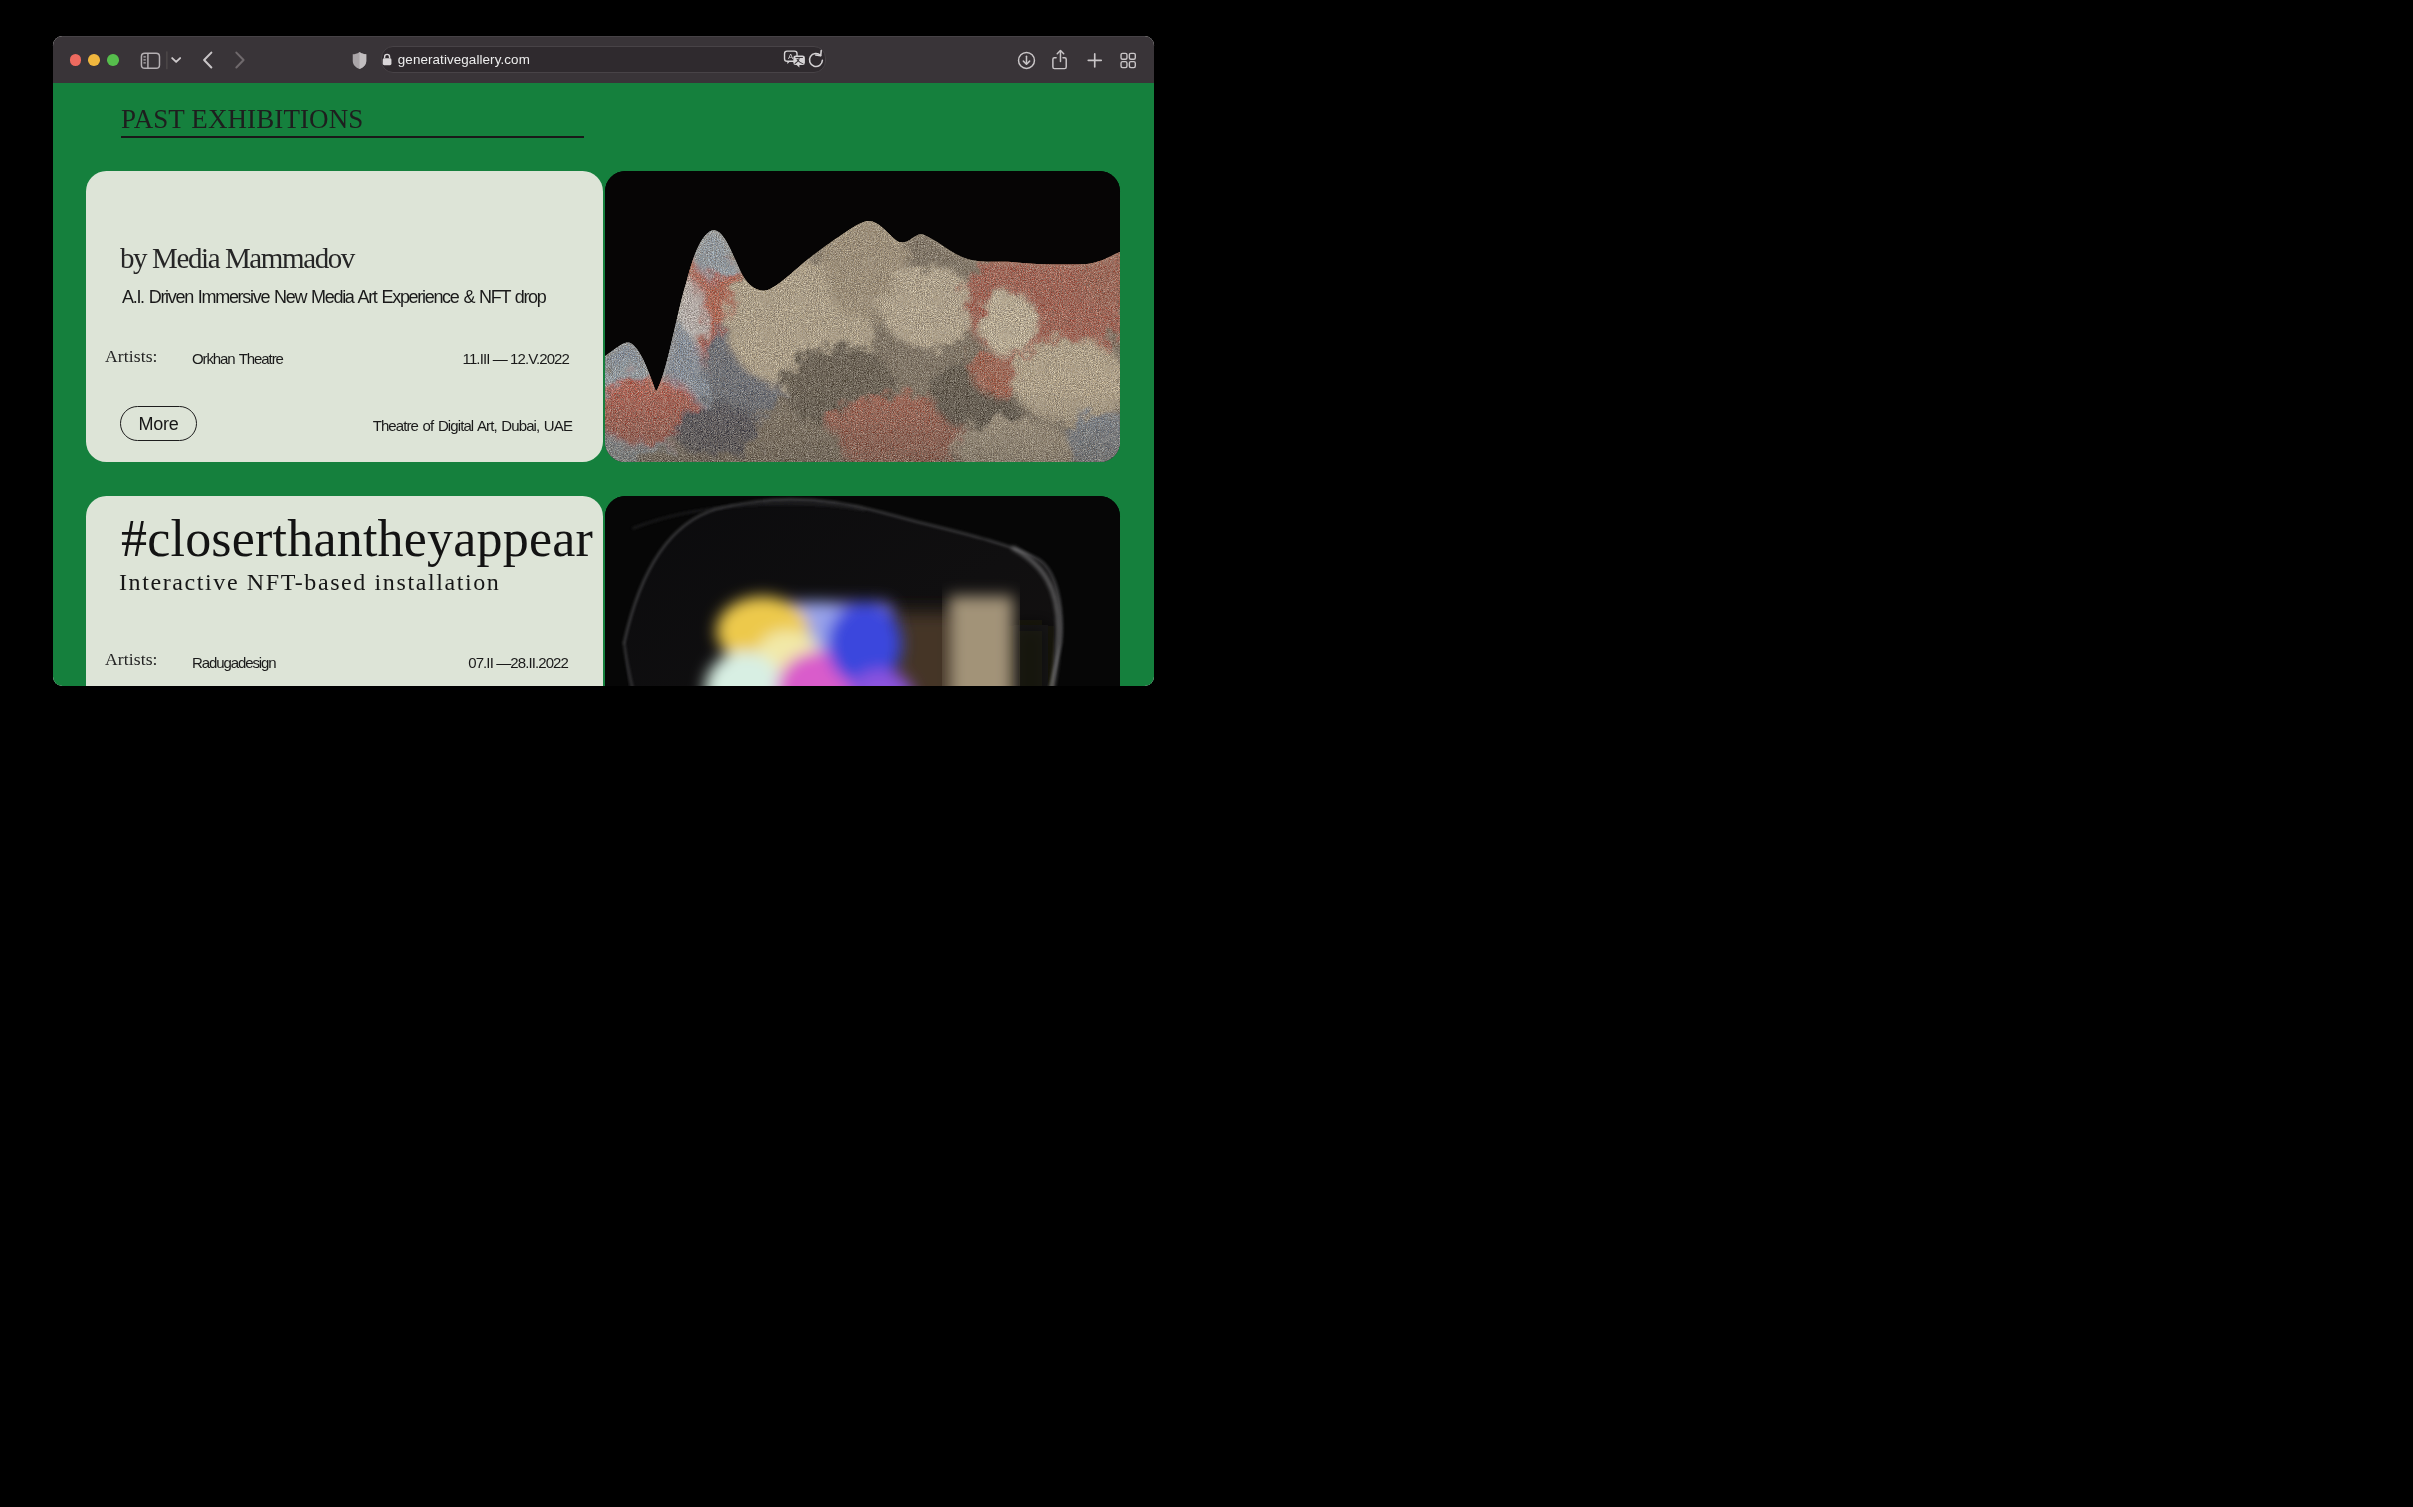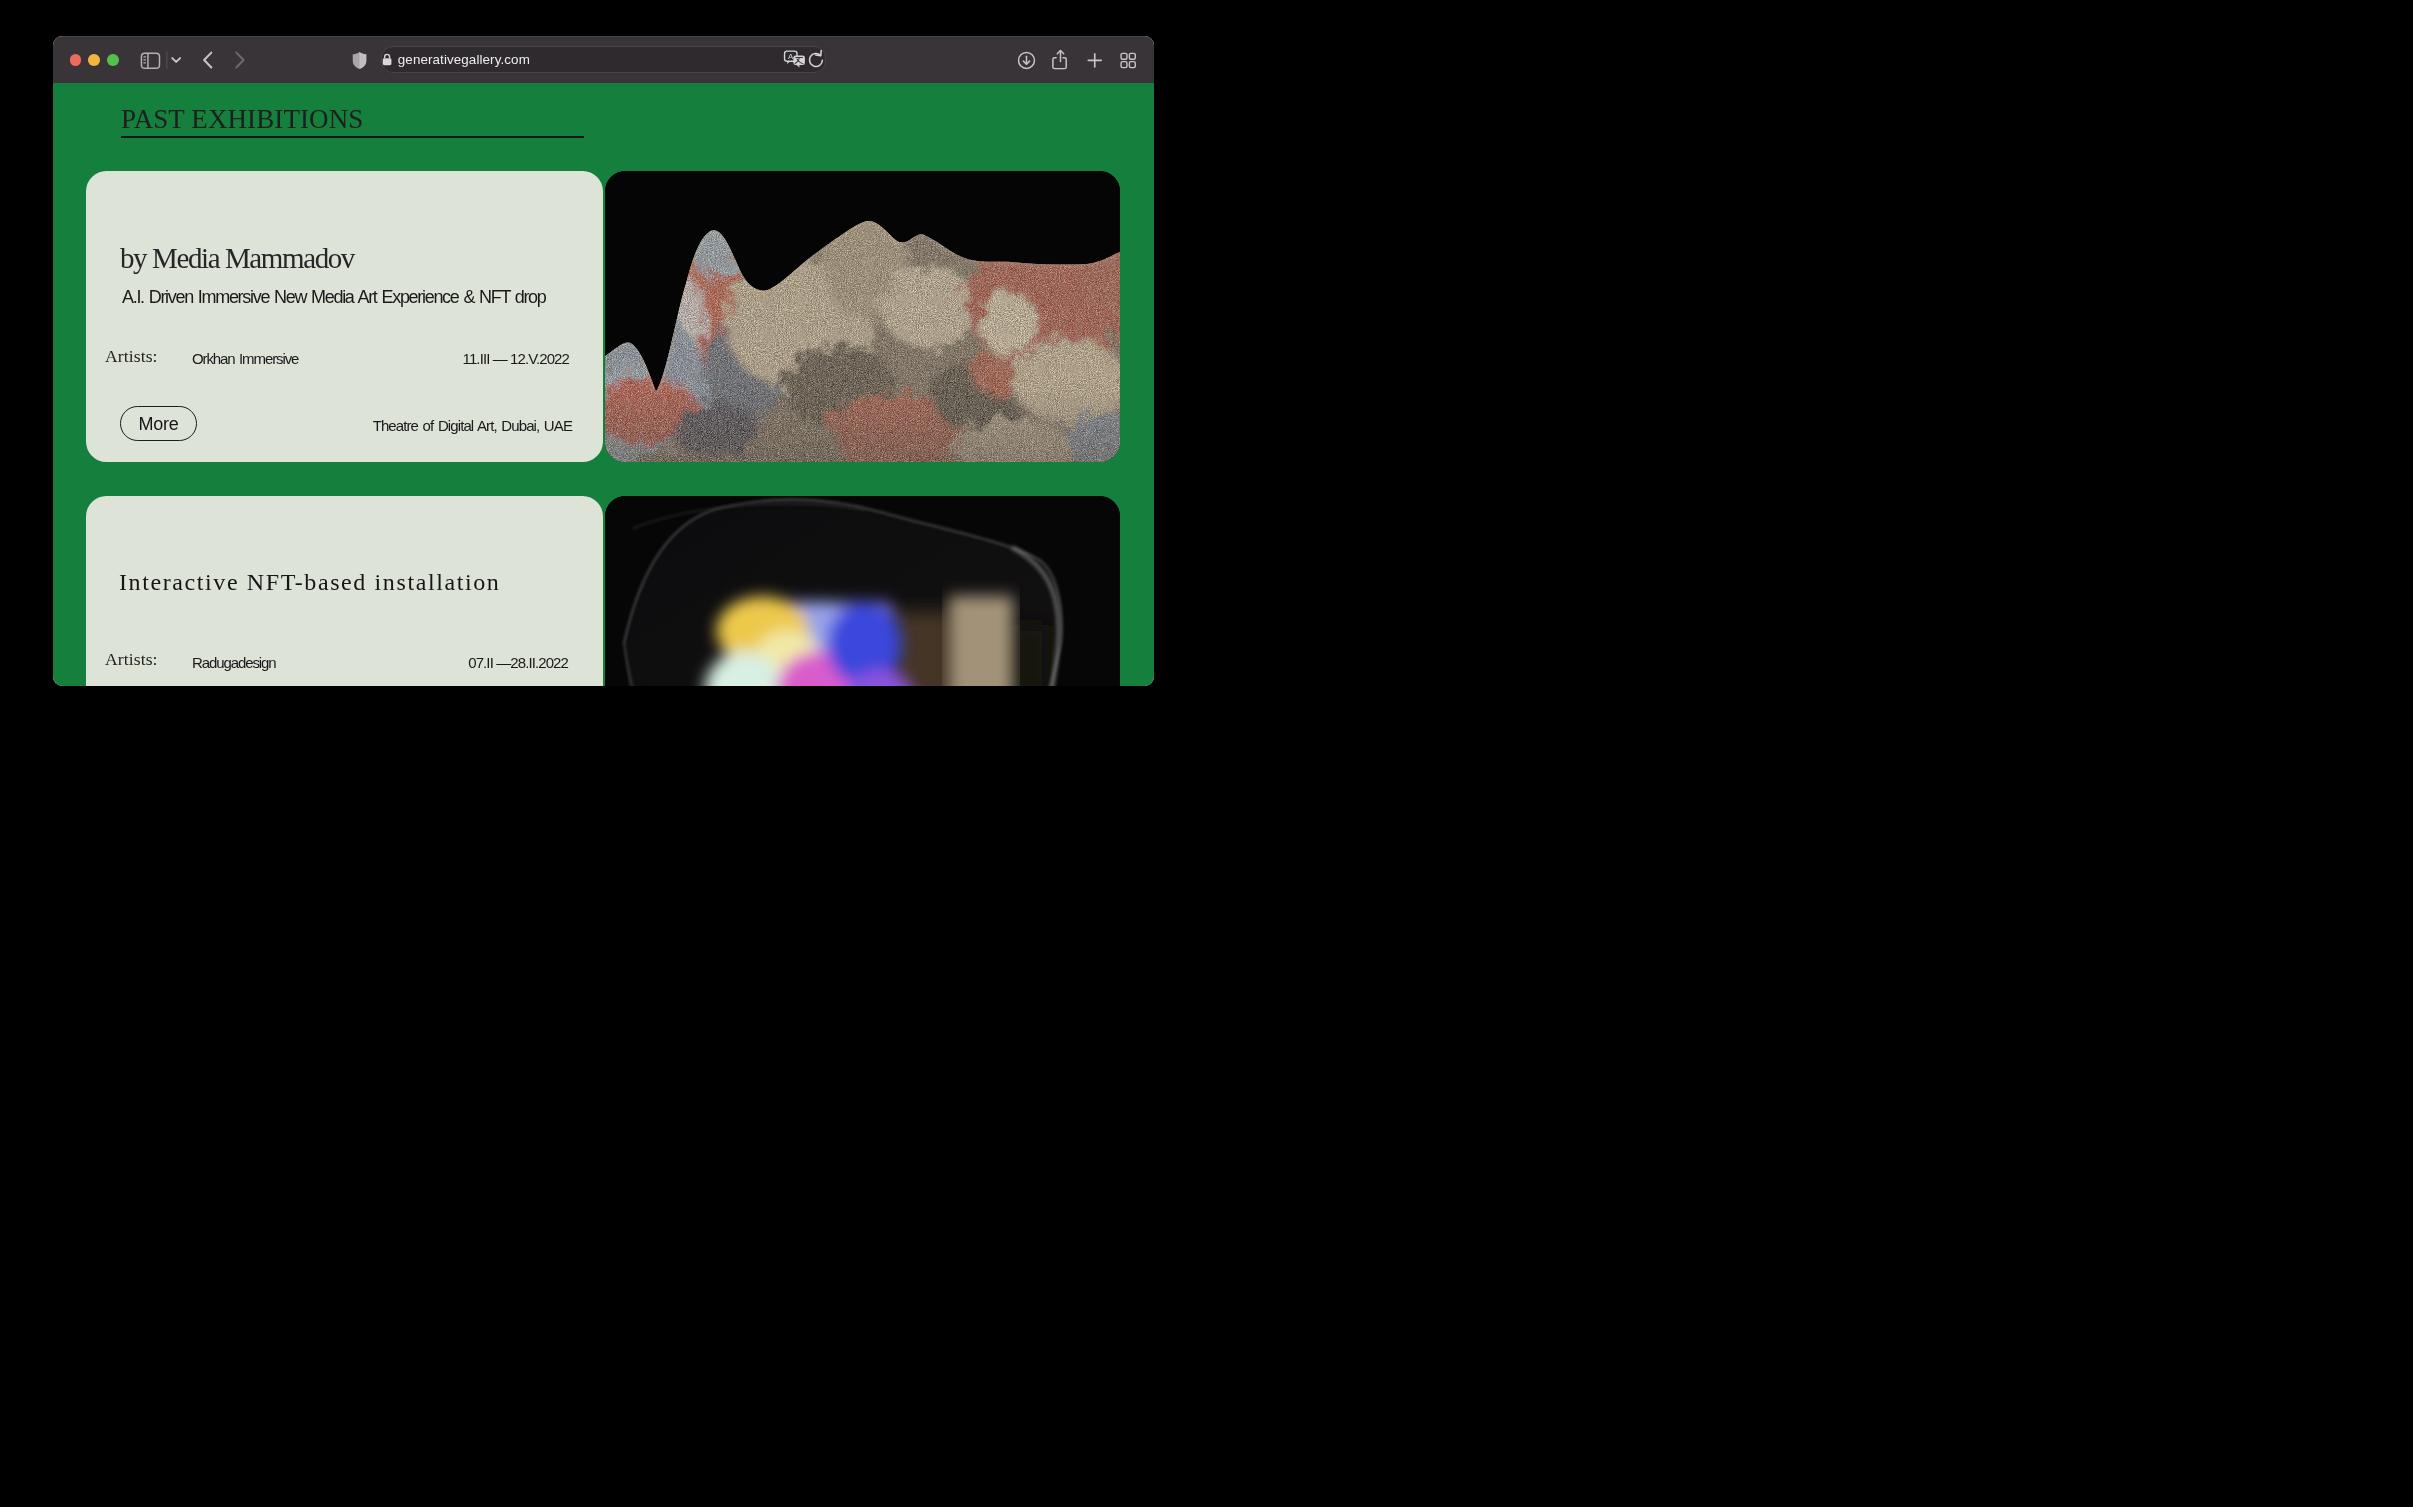--- a/index.html
+++ b/index.html
@@ -229,25 +229,26 @@
 <g fill="none" stroke-linecap="round">
 <path d="M41,318 C80,140 150,55 240,28 C380,-8 500,8 600,36 C720,70 868,98 934,136 C976,162 990,240 984,318 L936,516" stroke="#77777a" stroke-width="3" opacity="0.85" filter="url(#c3)"></path>
 <path d="M60,70 C200,14 420,4 560,30" stroke="#3a3a3c" stroke-width="3" opacity="0.8" filter="url(#c3)"></path>
 <path d="M880,112 C945,148 982,200 978,300 C975,370 960,450 942,510" stroke="#98989a" stroke-width="6" opacity="0.85" filter="url(#c5)"></path>
 <path d="M41,318 C50,390 70,460 88,516" stroke="#68686a" stroke-width="3" opacity="0.8" filter="url(#c3)"></path>
 </g>
 </svg></div>
     <div class="by1 serif">by Media Mammadov</div>
     <div class="desc1">A.I. Driven Immersive New Media Art Experience &amp; NFT drop</div>
     <div class="alabel serif r1l">Artists:</div>
-    <div class="aname r1">Orkhan Immersive</div>
+    <div class="aname r1">Orkhan Theatre</div>
     <div class="date date1 r1">11.III — 12.V.2022</div>
     <div class="morebtn">
         <span>More</span>
       </div>
     <div class="theatre">Theatre of Digital Art, Dubai, UAE</div>
+    <div class="t2 serif">#closerthantheyappear</div>
     <div class="sub2 serif">Interactive NFT-based installation</div>
     <div class="alabel serif r2l">Artists:</div>
     <div class="aname r2">Radugadesign</div>
     <div class="date date2 r2">07.II —28.II.2022</div>
   </div>
 </div>
 
 
 </body></html>

